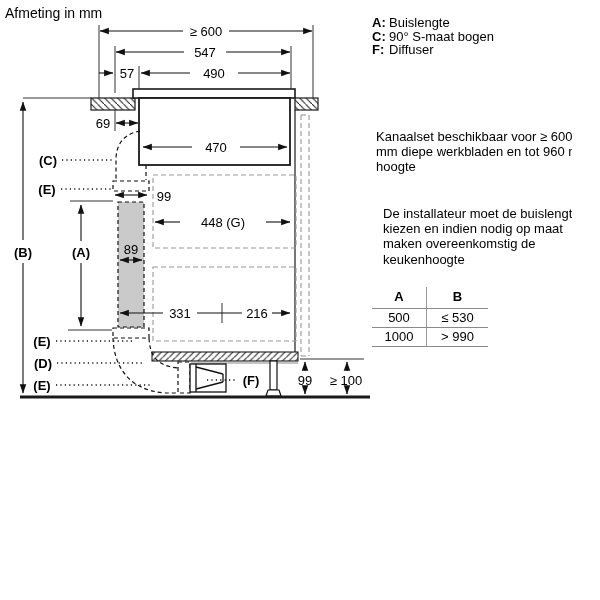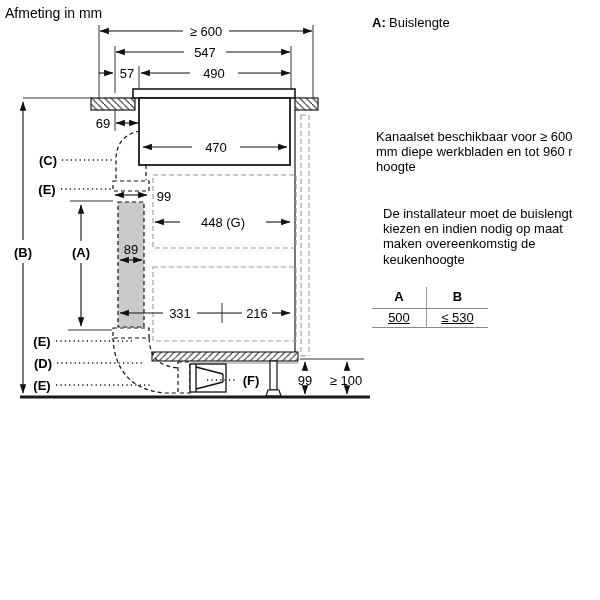--- a/index.html
+++ b/index.html
@@ -8,21 +8,21 @@
   .title{position:absolute;left:5px;top:5px;font-size:14px;}
   .legend{position:absolute;left:372px;top:16px;font-size:13px;line-height:13.6px;}
   .legend .row{white-space:nowrap;}
   .legend .lk{font-weight:bold;display:inline-block;min-width:17px;}
   .note{position:absolute;left:376px;width:220px;font-size:13px;line-height:15.2px;}
   .note1{top:129px;}
   .note2{top:206px;margin-left:7px;}
   .mini-table{position:absolute;left:372px;top:287px;width:116px;border-collapse:collapse;
               font-size:13px;text-align:center;}
   .mini-table th{font-weight:bold;padding:2px 0 4px 0;border-bottom:1.5px solid #8a8a8a;}
-  .mini-table td{padding:1px 0 2px 0;border-bottom:1.5px solid #8a8a8a;text-decoration:underline;}
+  .mini-table td{padding:1px 0 2px 0;border-bottom:1.5px solid #8a8a8a;}
   .mini-table .cA{width:54px;border-right:1px solid #9a9a9a;}
   svg text{font-family:"Liberation Sans",sans-serif;font-size:13px;fill:#000;}
   svg text.bl{font-weight:bold;font-size:13px;}
 </style>
 </head>
 <body>
 
 <div class="canvas">
 
   <div class="title">Afmeting in mm</div>
@@ -185,33 +185,39 @@
       <text class="bl" x="81" y="252">(A)</text>
       <text class="bl" x="42" y="341">(E)</text>
       <text class="bl" x="43" y="363">(D)</text>
       <text class="bl" x="42" y="385">(E)</text>
       <text class="bl" x="251" y="380">(F)</text>
     </g>
   </svg>
 
   <div class="legend">
     <div class="row"><span class="lk">A:</span><span>Buislengte</span></div>
+    <div class="row"><span class="lk">C:</span><span>90° S-maat bogen</span></div>
+    <div class="row"><span class="lk">F:</span><span>Diffuser</span></div>
   </div>
 
   <div class="note note1">Kanaalset beschikbaar voor ≥ 600 mm diepe werkbladen en tot 960 mm hoogte</div>
   <div class="note note2">De installateur moet de buislengte kiezen en indien nodig op maat maken overeenkomstig de keukenhoogte</div>
 
   <table class="mini-table">
     <thead>
       <tr>
         <th class="cA">A</th>
         <th>B</th>
       </tr>
     </thead>
     <tbody>
       <tr>
         <td class="cA">500</td>
         <td>≤ 530</td>
       </tr>
+      <tr>
+        <td class="cA">1000</td>
+        <td>&gt; 990</td>
+      </tr>
     </tbody>
   </table>
 
 </div>
 
 </body></html>

